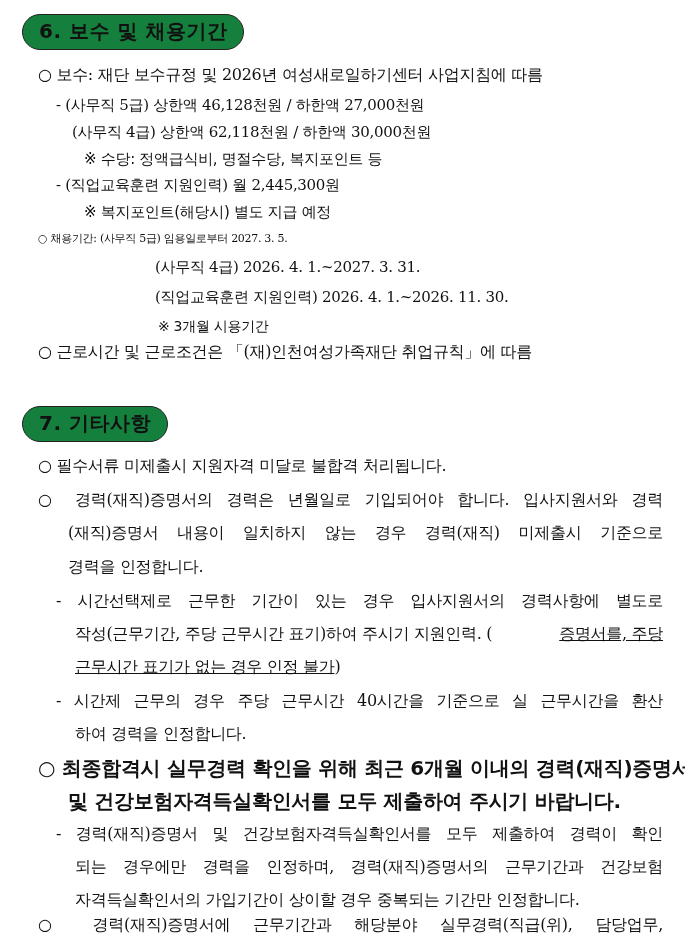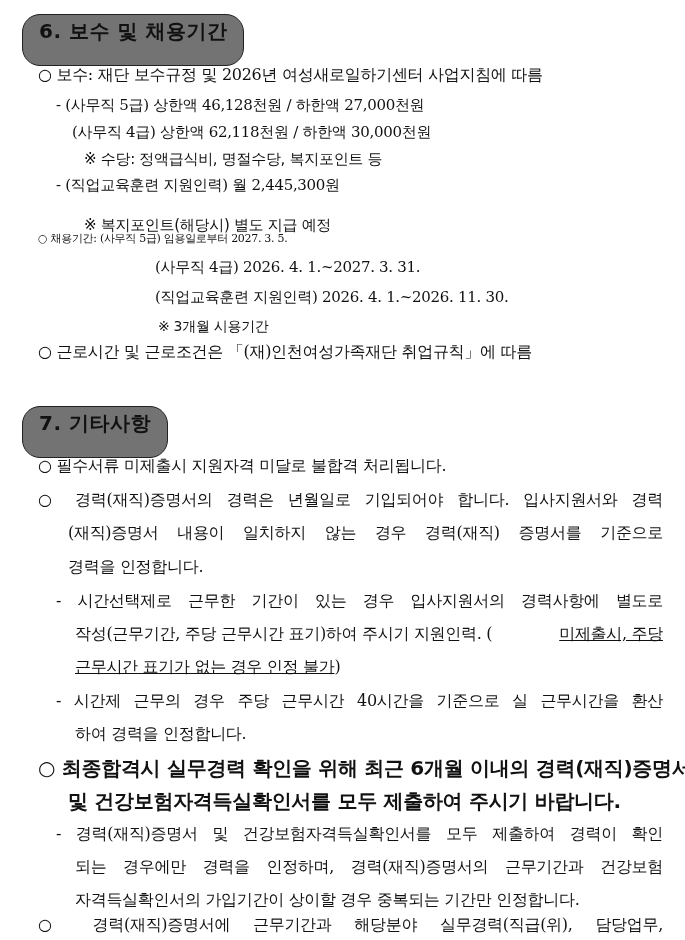--- a/index.html
+++ b/index.html
@@ -3,22 +3,22 @@
 <meta charset="utf-8">
 <style>
   html, body { margin: 0; padding: 0; background: #ffffff; }
   body {
     width: 685px; height: 940px; overflow: hidden; position: relative;
     font-family: "DejaVu Serif", "Liberation Serif", serif;
     color: #111;
   }
   .section-head {
     position: absolute; left: 22px;
-    height: 52px; box-sizing: border-box;
-    background: #737373;
+    height: 36px; box-sizing: border-box;
+    background: #15803d;
     border: 1.5px solid #222;
     border-radius: 18px;
     padding: 0 16px;
     font-family: "DejaVu Sans", "Liberation Sans", sans-serif;
     font-weight: bold; font-size: 20px;
     line-height: 33px;
     letter-spacing: 0.5px;
   }
   .line {
     position: absolute; white-space: nowrap;
@@ -33,40 +33,40 @@
 </head>
 <body>
 
 <div class="section-head" style="top:14px;">6. 보수 및 채용기간</div>
 
 <div class="line" style="top:64px;left:38px;">○ 보수: 재단 보수규정 및 2026년 여성새로일하기센터 사업지침에 따름</div>
 <div class="line" style="top:94px;left:56px;font-size:15px;">- (사무직 5급) 상한액 46,128천원 / 하한액 27,000천원</div>
 <div class="line" style="top:121px;left:72px;font-size:15px;">(사무직 4급) 상한액 62,118천원 / 하한액 30,000천원</div>
 <div class="line sans" style="top:148px;left:84px;">※ 수당: 정액급식비, 명절수당, 복지포인트 등</div>
 <div class="line" style="top:174px;left:56px;font-size:15px;">- (직업교육훈련 지원인력) 월 2,445,300원</div>
-<div class="line sans" style="top:201px;left:84px;margin-top:13px;">※ 복지포인트(해당시) 별도 지급 예정</div>
+<div class="line sans" style="top:201px;left:84px;">※ 복지포인트(해당시) 별도 지급 예정</div>
 
 <div class="line" style="top:228px;left:38px;font-size:11px;">○ 채용기간: (사무직 5급) 임용일로부터 2027. 3. 5.</div>
 <div class="line" style="top:256px;left:155px;font-size:15px;text-align:right;">(사무직 4급) 2026. 4. 1.~2027. 3. 31.</div>
 <div class="line" style="top:286px;left:155px;font-size:15px;">(직업교육훈련 지원인력) 2026. 4. 1.~2026. 11. 30.</div>
 <div class="line sans" style="top:315px;left:158px;font-size:14px;">※ 3개월 시용기간</div>
 <div class="line" style="top:341px;left:38px;">○ 근로시간 및 근로조건은 「(재)인천여성가족재단 취업규칙」에 따름</div>
 
 <div class="section-head" style="top:406px;">7. 기타사항</div>
 
 <div class="line" style="top:455px;left:38px;">○ 필수서류 미제출시 지원자격 미달로 불합격 처리됩니다.</div>
 
 <div class="line justify" style="top:489px;left:38px;width:625px;">○ 경력(재직)증명서의 경력은 년월일로 기입되어야 합니다. 입사지원서와 경력</div>
-<div class="line justify" style="top:522px;left:68px;width:595px;">(재직)증명서 내용이 일치하지 않는 경우 경력(재직) 증명서를 기준으로</div>
+<div class="line justify" style="top:522px;left:68px;width:595px;">(재직)증명서 내용이 일치하지 않는 경우 경력(재직) 미제출시 기준으로</div>
 <div class="line" style="top:556px;left:68px;">경력을 인정합니다.</div>
 
 <div class="line justify" style="top:590px;left:56px;width:607px;">- 시간선택제로 근무한 기간이 있는 경우 입사지원서의 경력사항에 별도로</div>
 <div class="line" style="top:623px;left:75px;width:588px;display:flex;justify-content:space-between;">
   <span>작성(근무기간, 주당 근무시간 표기)하여 주시기 지원인력. (</span>
-    <span class="u">미제출시, 주당</span>
+    <span class="u">증명서를, 주당</span>
 </div>
 <div class="line" style="top:656px;left:75px;text-align:center;">
   <span class="u">근무시간 표기가 없는 경우 인정 불가</span><span>)</span>
 </div>
 
 <div class="line justify" style="top:690px;left:56px;width:607px;">- 시간제 근무의 경우 주당 근무시간 40시간을 기준으로 실 근무시간을 환산</div>
 <div class="line" style="top:723px;left:75px;">하여 경력을 인정합니다.</div>
 
 <div class="line bold justify" style="top:757px;left:38px;width:625px;">○ 최종합격시 실무경력 확인을 위해 최근 6개월 이내의 경력(재직)증명서</div>
 <div class="line bold" style="top:790px;left:68px;">및 건강보험자격득실확인서를 모두 제출하여 주시기 바랍니다.</div>

